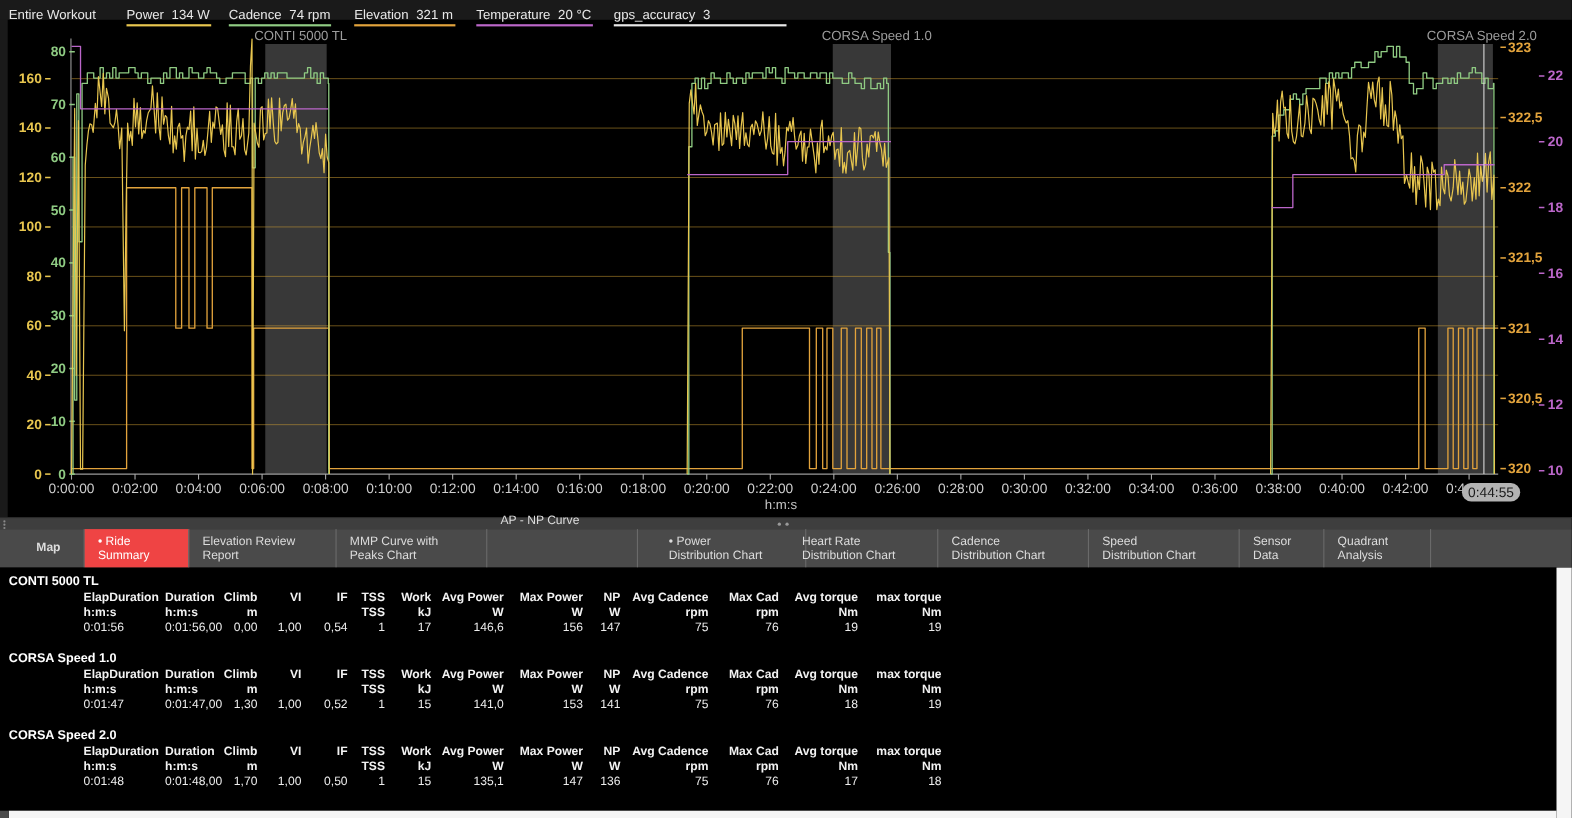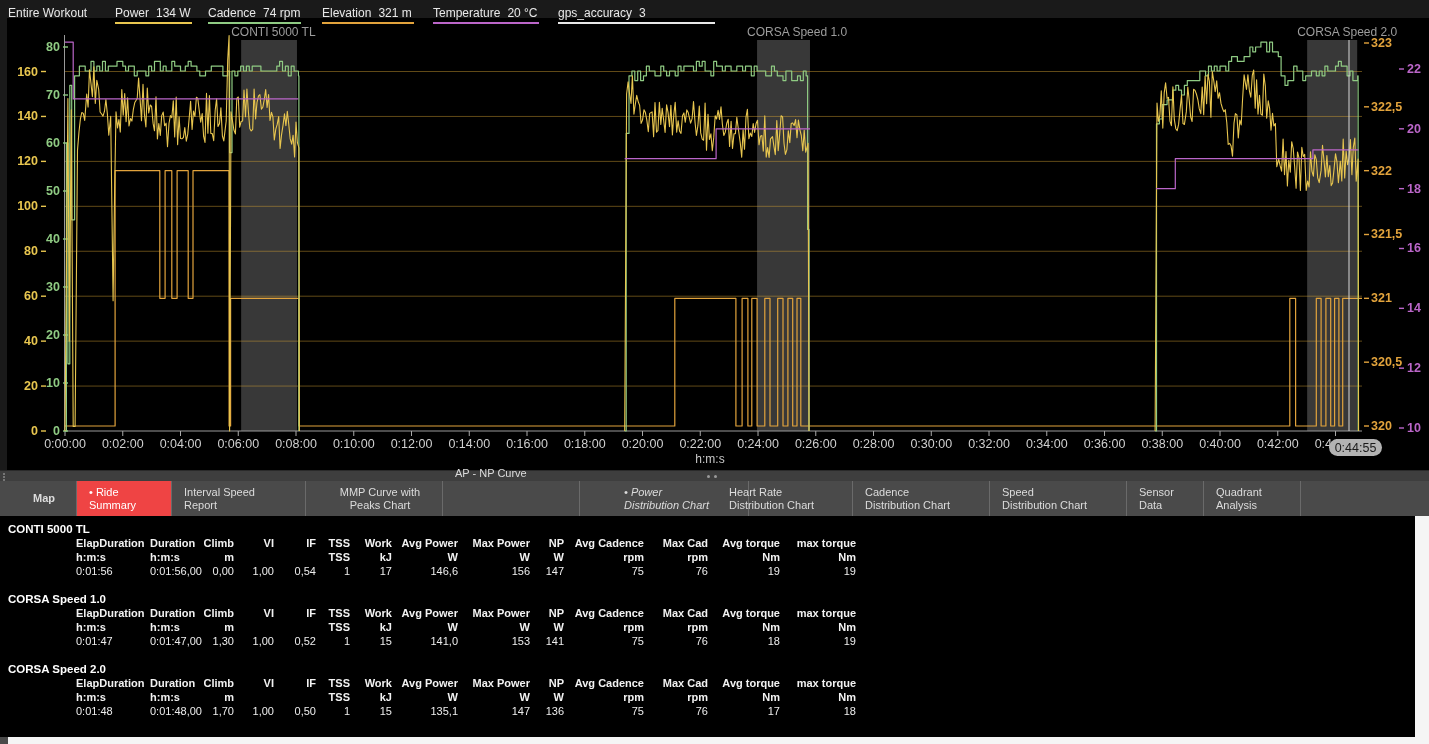--- a/index.html
+++ b/index.html
@@ -200,32 +200,32 @@
 
   <div class="tabbar" id="tabbar">
       <div class="tab single" style="left: 0px; width: 77px;">
         <span>Map</span>
       </div>
       <div class="tab selected" style="left: 77px; width: 95px;">
         <span>• Ride</span>
         <span>Summary</span>
       </div>
       <div class="tab" style="left: 172px; width: 134px;">
-        <span>Interval Speed</span>
+        <span>Elevation Review</span>
         <span>Report</span>
       </div>
-      <div class="tab" style="left: 306px; width: 137px; align-items: center;">
+      <div class="tab" style="left: 306px; width: 137px;">
         <span>MMP Curve with</span>
         <span>Peaks Chart</span>
       </div>
       <div class="tab" style="left: 443px; width: 137px; gap: 37px;">
         <span>AP - NP Curve</span>
         <span>Comparison</span>
       </div>
-      <div class="tab" style="left: 612px; width: 137px; font-style: italic;">
+      <div class="tab" style="left: 596px; width: 137px;">
         <span>• Power</span>
         <span>Distribution Chart</span>
       </div>
       <div class="tab" style="left: 717px; width: 136px;">
         <span>Heart Rate</span>
         <span>Distribution Chart</span>
       </div>
       <div class="tab" style="left: 853px; width: 137px;">
         <span>Cadence</span>
         <span>Distribution Chart</span>

